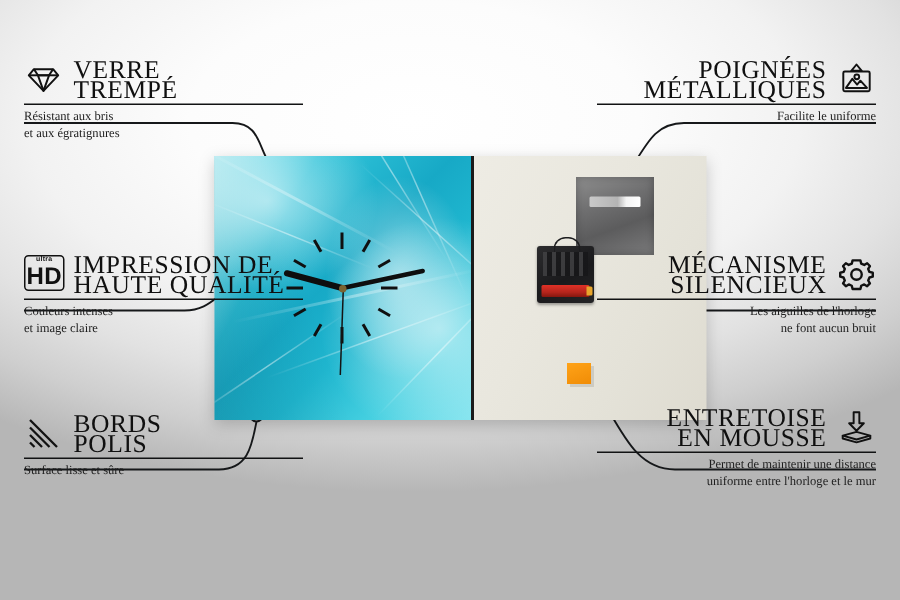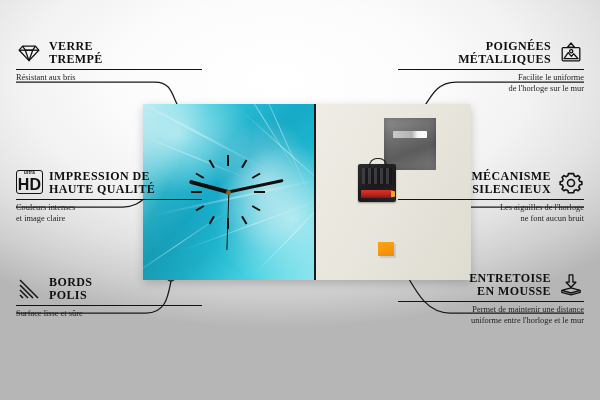--- a/index.html
+++ b/index.html
@@ -225,22 +225,22 @@
   .feature .head {
     display: flex;
     align-items: center;
     gap: 7px;
   }
   .feature.left .head { justify-content: flex-start; }
   .feature.right .head { justify-content: flex-end; align-items: center; }
 
   .feature .title {
     font-family: "Liberation Serif", serif;
-    font-weight: bold;
-    font-size: 12px;
+    font-weight: normal;
+    font-size: 17px;
     line-height: 13px;
     letter-spacing: 0.4px;
     color: #101010;
     text-transform: uppercase;
   }
   .feature.left .title { text-align: left; }
   .feature.right .title { text-align: right; }
 
   .feature .rule {
     height: 1.3px;
@@ -405,20 +405,21 @@
         </svg>
       </span>
       <div class="title">
         <div>VERRE</div>
         <div>TREMPÉ</div>
       </div>
     </div>
     <div class="rule"></div>
     <div class="desc">
       <div>Résistant aux bris</div>
+      <div>et aux égratignures</div>
     </div>
   </div>
 
   <div class="feature left" style="left:16px; top:170px;">
     <div class="head">
       <span class="ficon">
         <span class="hd-box">
           <span class="hd-ultra">ultra</span>
           <span class="hd-main">HD</span>
         </span>
@@ -471,21 +472,20 @@
             <rect x="4.2" y="7.6" width="17.6" height="13.2" rx="1"></rect>
             <path d="M6,18.6 L10.2,12.6 L13.4,16.4 L15.6,13.8 L20,18.6 Z"></path>
             <circle cx="13.2" cy="11.2" r="1.6"></circle>
           </g>
         </svg>
       </span>
     </div>
     <div class="rule"></div>
     <div class="desc">
       <div>Facilite le uniforme</div>
-      <div>de l'horloge sur le mur</div>
     </div>
   </div>
 
   <div class="feature right" style="left:398px; top:170px;">
     <div class="head">
       <div class="title">
         <div>MÉCANISME</div>
         <div>SILENCIEUX</div>
       </div>
       <span class="ficon">

